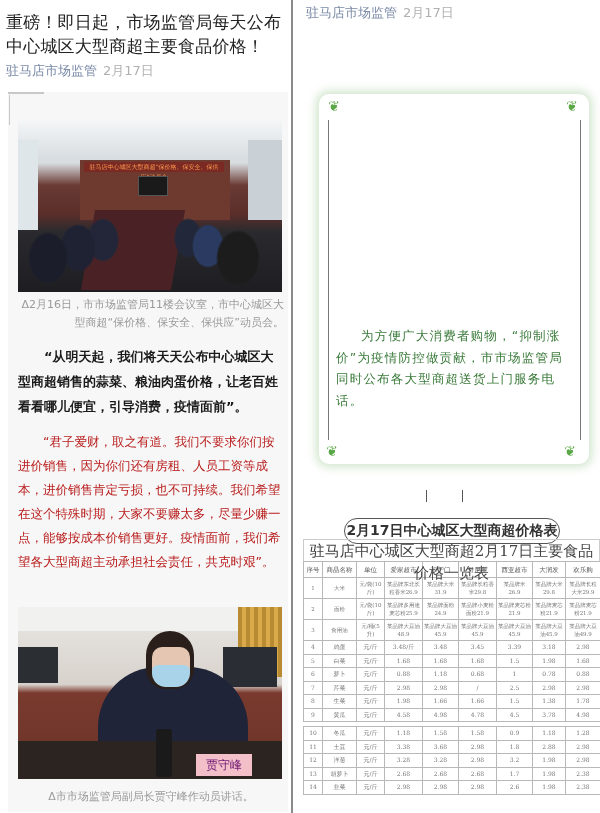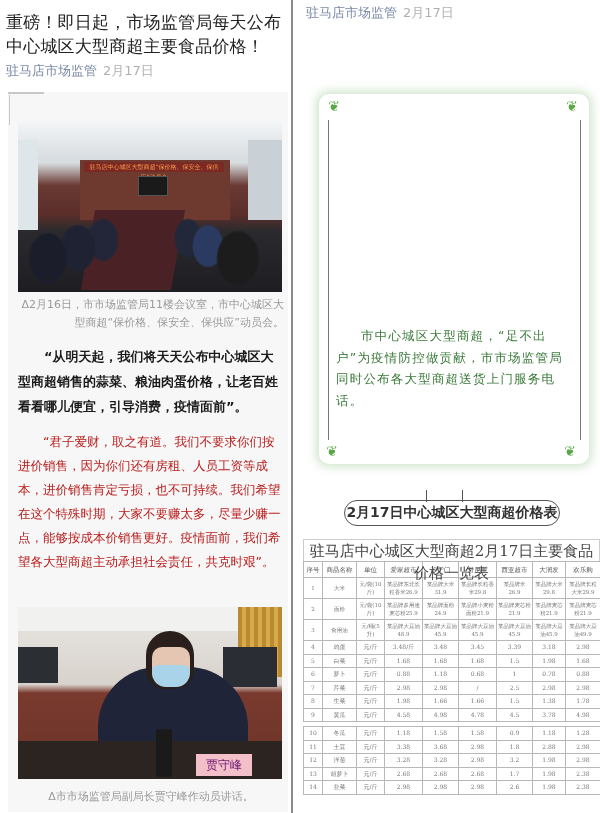--- a/index.html
+++ b/index.html
@@ -68,21 +68,21 @@
   .vline.l { left: 28px; top: 120px; height: 320px; }
   .vline.r { left: 280px; top: 120px; height: 320px; }
   .card-para { position: absolute; left: 36px; width: 232px; font-size: 12.5px; line-height: 21.5px; color: #3a7a3a; text-indent: 2em; letter-spacing: 1.2px; }
   .cp1 { top: 124px; }
   .cp2 { top: 236px; }
   .cp3 { top: 325px; }
 
   .stem { position: absolute; width: 1px; height: 12px; background: #555; }
   .stem.a { left: 126px; top: 490px; }
   .stem.b { left: 162px; top: 490px; }
-  .pill { position: absolute; left: 44px; top: 500px; width: 216px; height: 26px; border: 1.5px solid #555; border-radius: 13px;
+  .pill { position: absolute; left: 44px; top: 518px; width: 216px; height: 26px; border: 1.5px solid #555; border-radius: 13px;
     text-align: center; font-size: 14px; line-height: 23px; color: #333; font-weight: bold; }
 
   .tbl-wrap { position: absolute; left: 3px; top: 539px; width: 297px; }
   .tbl-title { height: 22px; font-size: 15px; line-height: 22px; text-align: center; color: #444; font-family: "DejaVu Serif", serif; border: 1px solid #ccc; border-bottom: none; }
   table { border-collapse: collapse; width: 297px; table-layout: fixed; }
   td, th { border: 1px solid #b8b8b8; font-size: 5.5px; line-height: 8px; color: #777; text-align: center; vertical-align: middle; font-weight: normal; padding: 0 1px; font-family: "DejaVu Serif", serif; }
   th { color: #555; font-size: 6.5px; height: 16px; }
   tr.tall td { height: 21px; }
   tr.short td { height: 13.5px; font-size: 6px; }
   tr.gap td { height: 5px; border-left: none; border-right: none; }
@@ -140,21 +140,21 @@
     <span>驻马店市场监管</span><span class="date">2月17日</span>
   </div>
 
   <div class="card"></div>
   <span class="leaf tl">❦</span>
   <span class="leaf tr">❦</span>
   <span class="leaf bl">❦</span>
   <span class="leaf br">❦</span>
   <div class="vline l"></div>
   <div class="vline r"></div>
-  <p class="card-para cp3">市中心城区大型商超，“足不出户”为疫情防控做贡献，市市场监管局同时公布各大型商超送货上门服务电话。</p>
+  <p class="card-para cp3">为方便广大消费者购物，“抑制涨价”为疫情防控做贡献，市市场监管局同时公布各大型商超送货上门服务电话。</p>
 
   <div class="stem a"></div>
   <div class="stem b"></div>
   <div class="pill">2月17日中心城区大型商超价格表</div>
 
   <div class="tbl-wrap">
     <div class="tbl-title">驻马店中心城区大型商超2月17日主要食品价格一览表</div>
     <table>
       <colgroup>
         <col style="width:19px">

